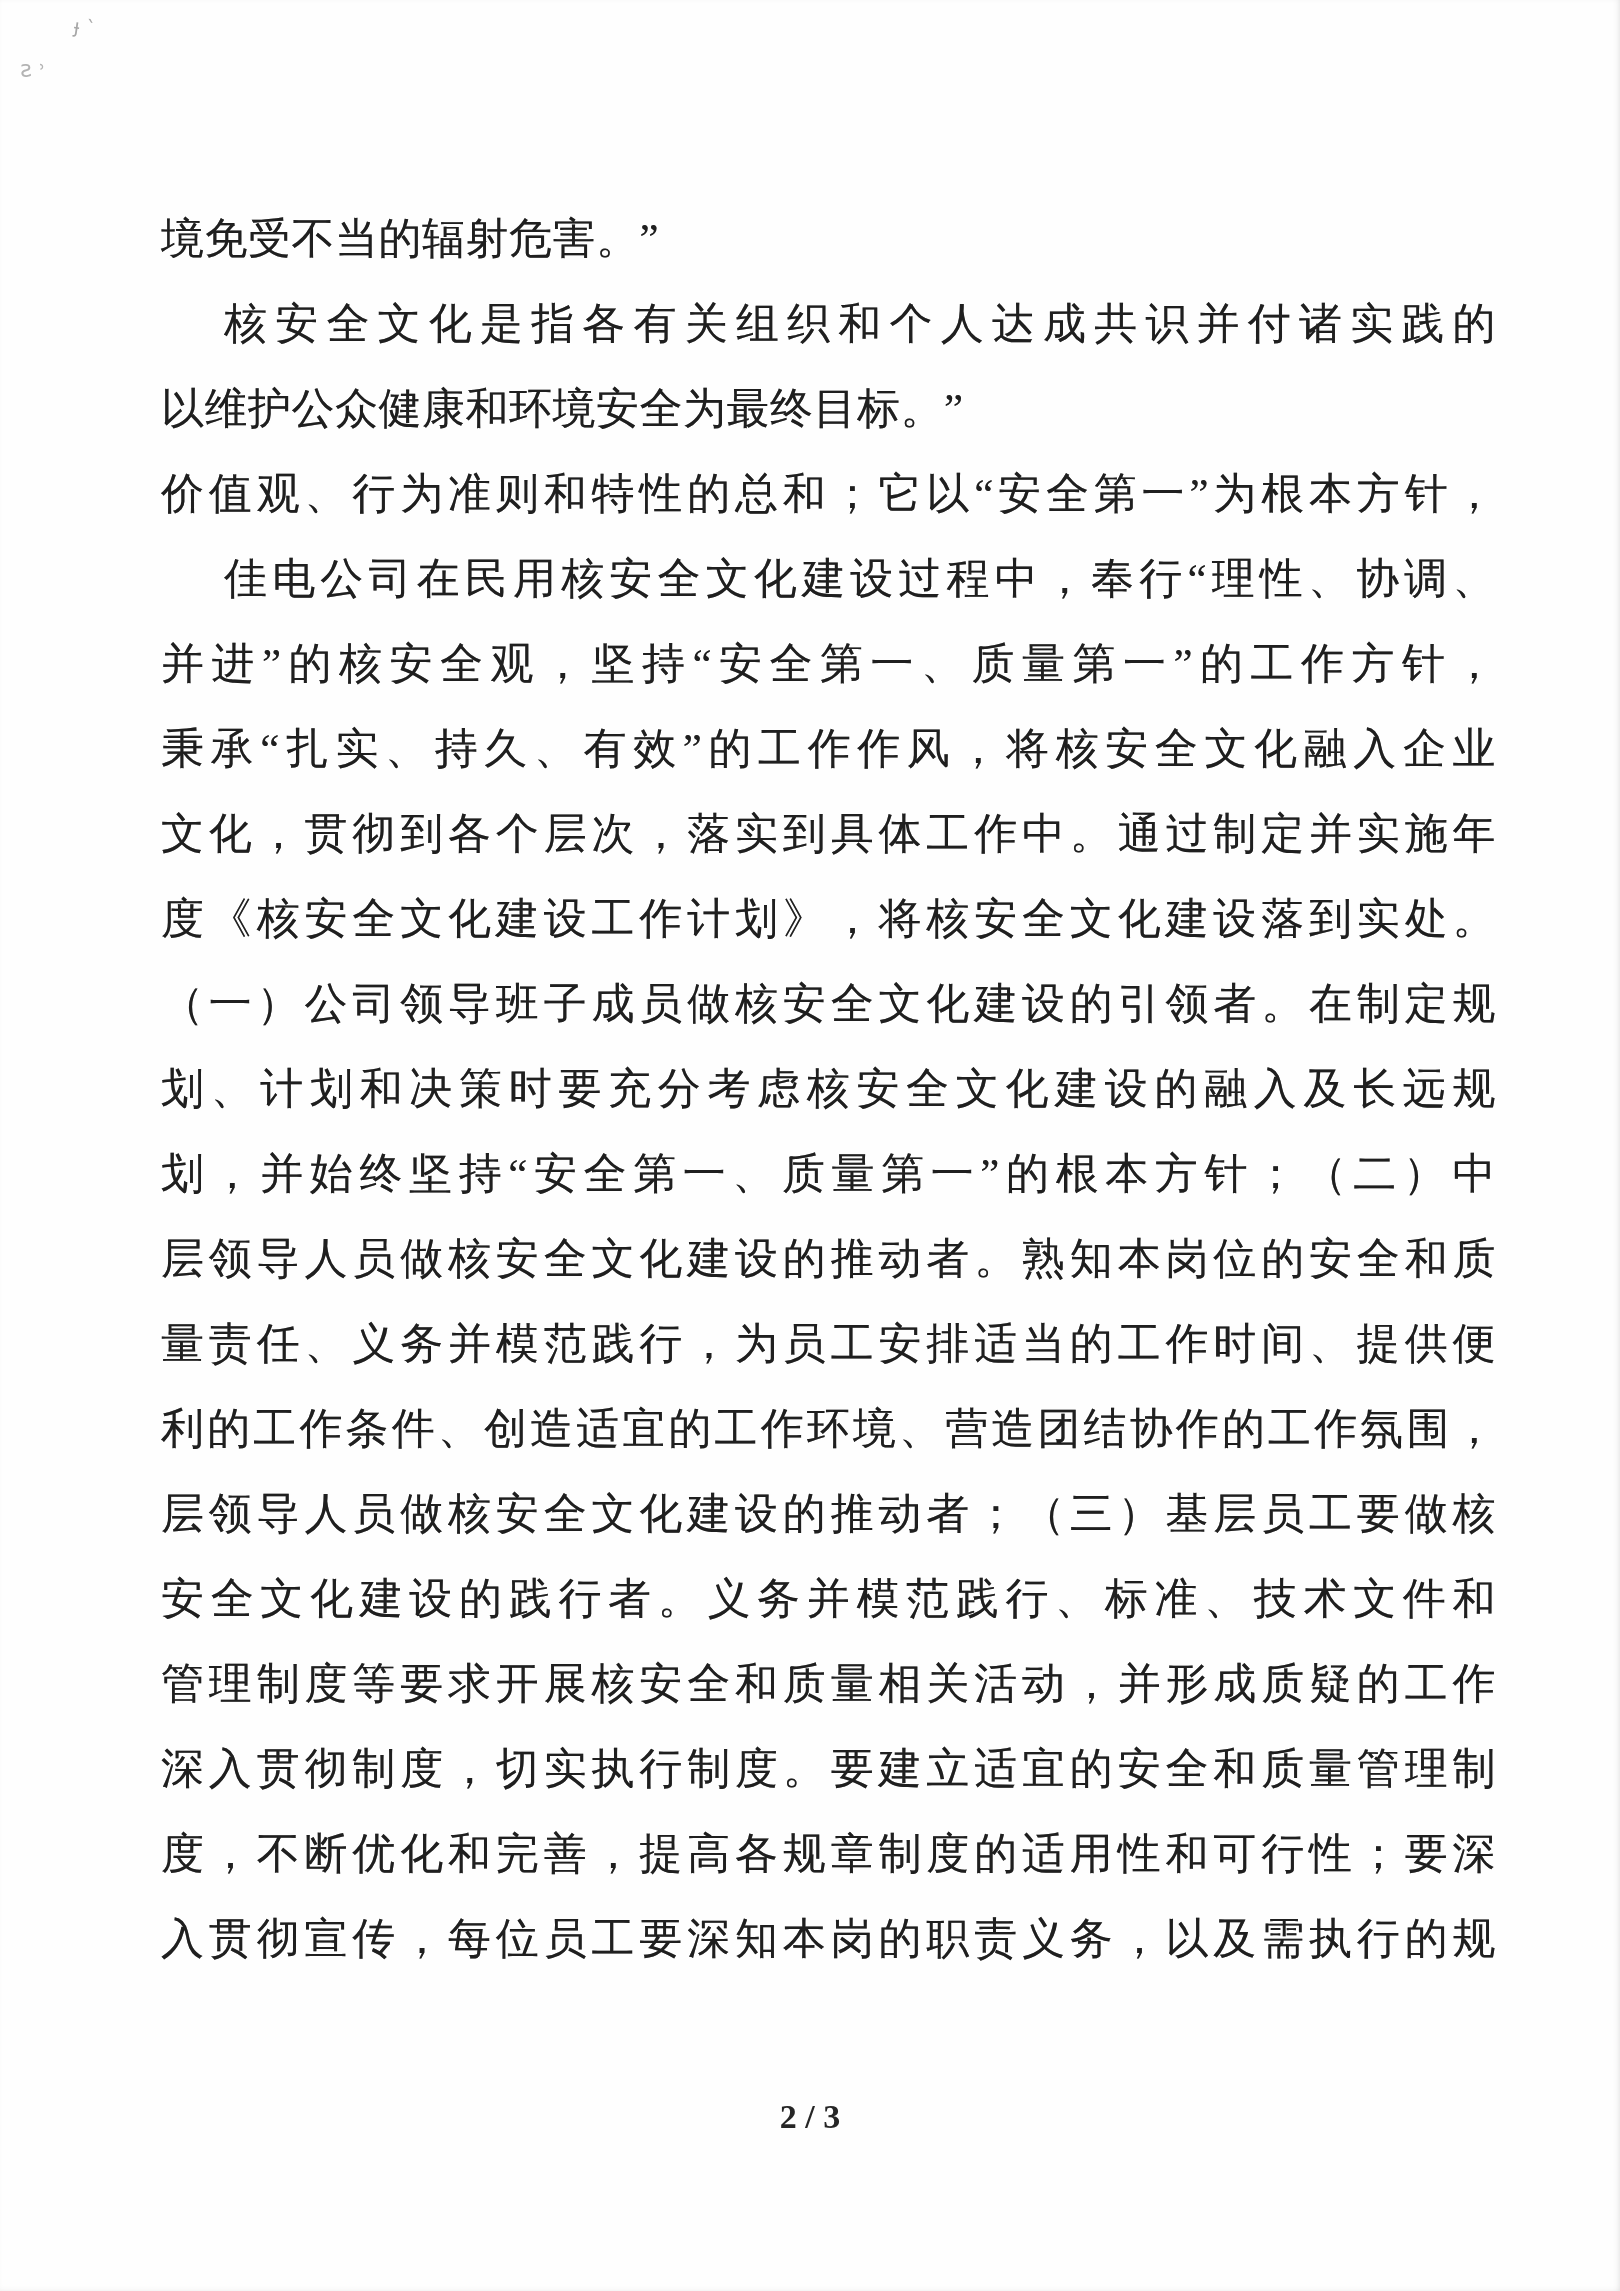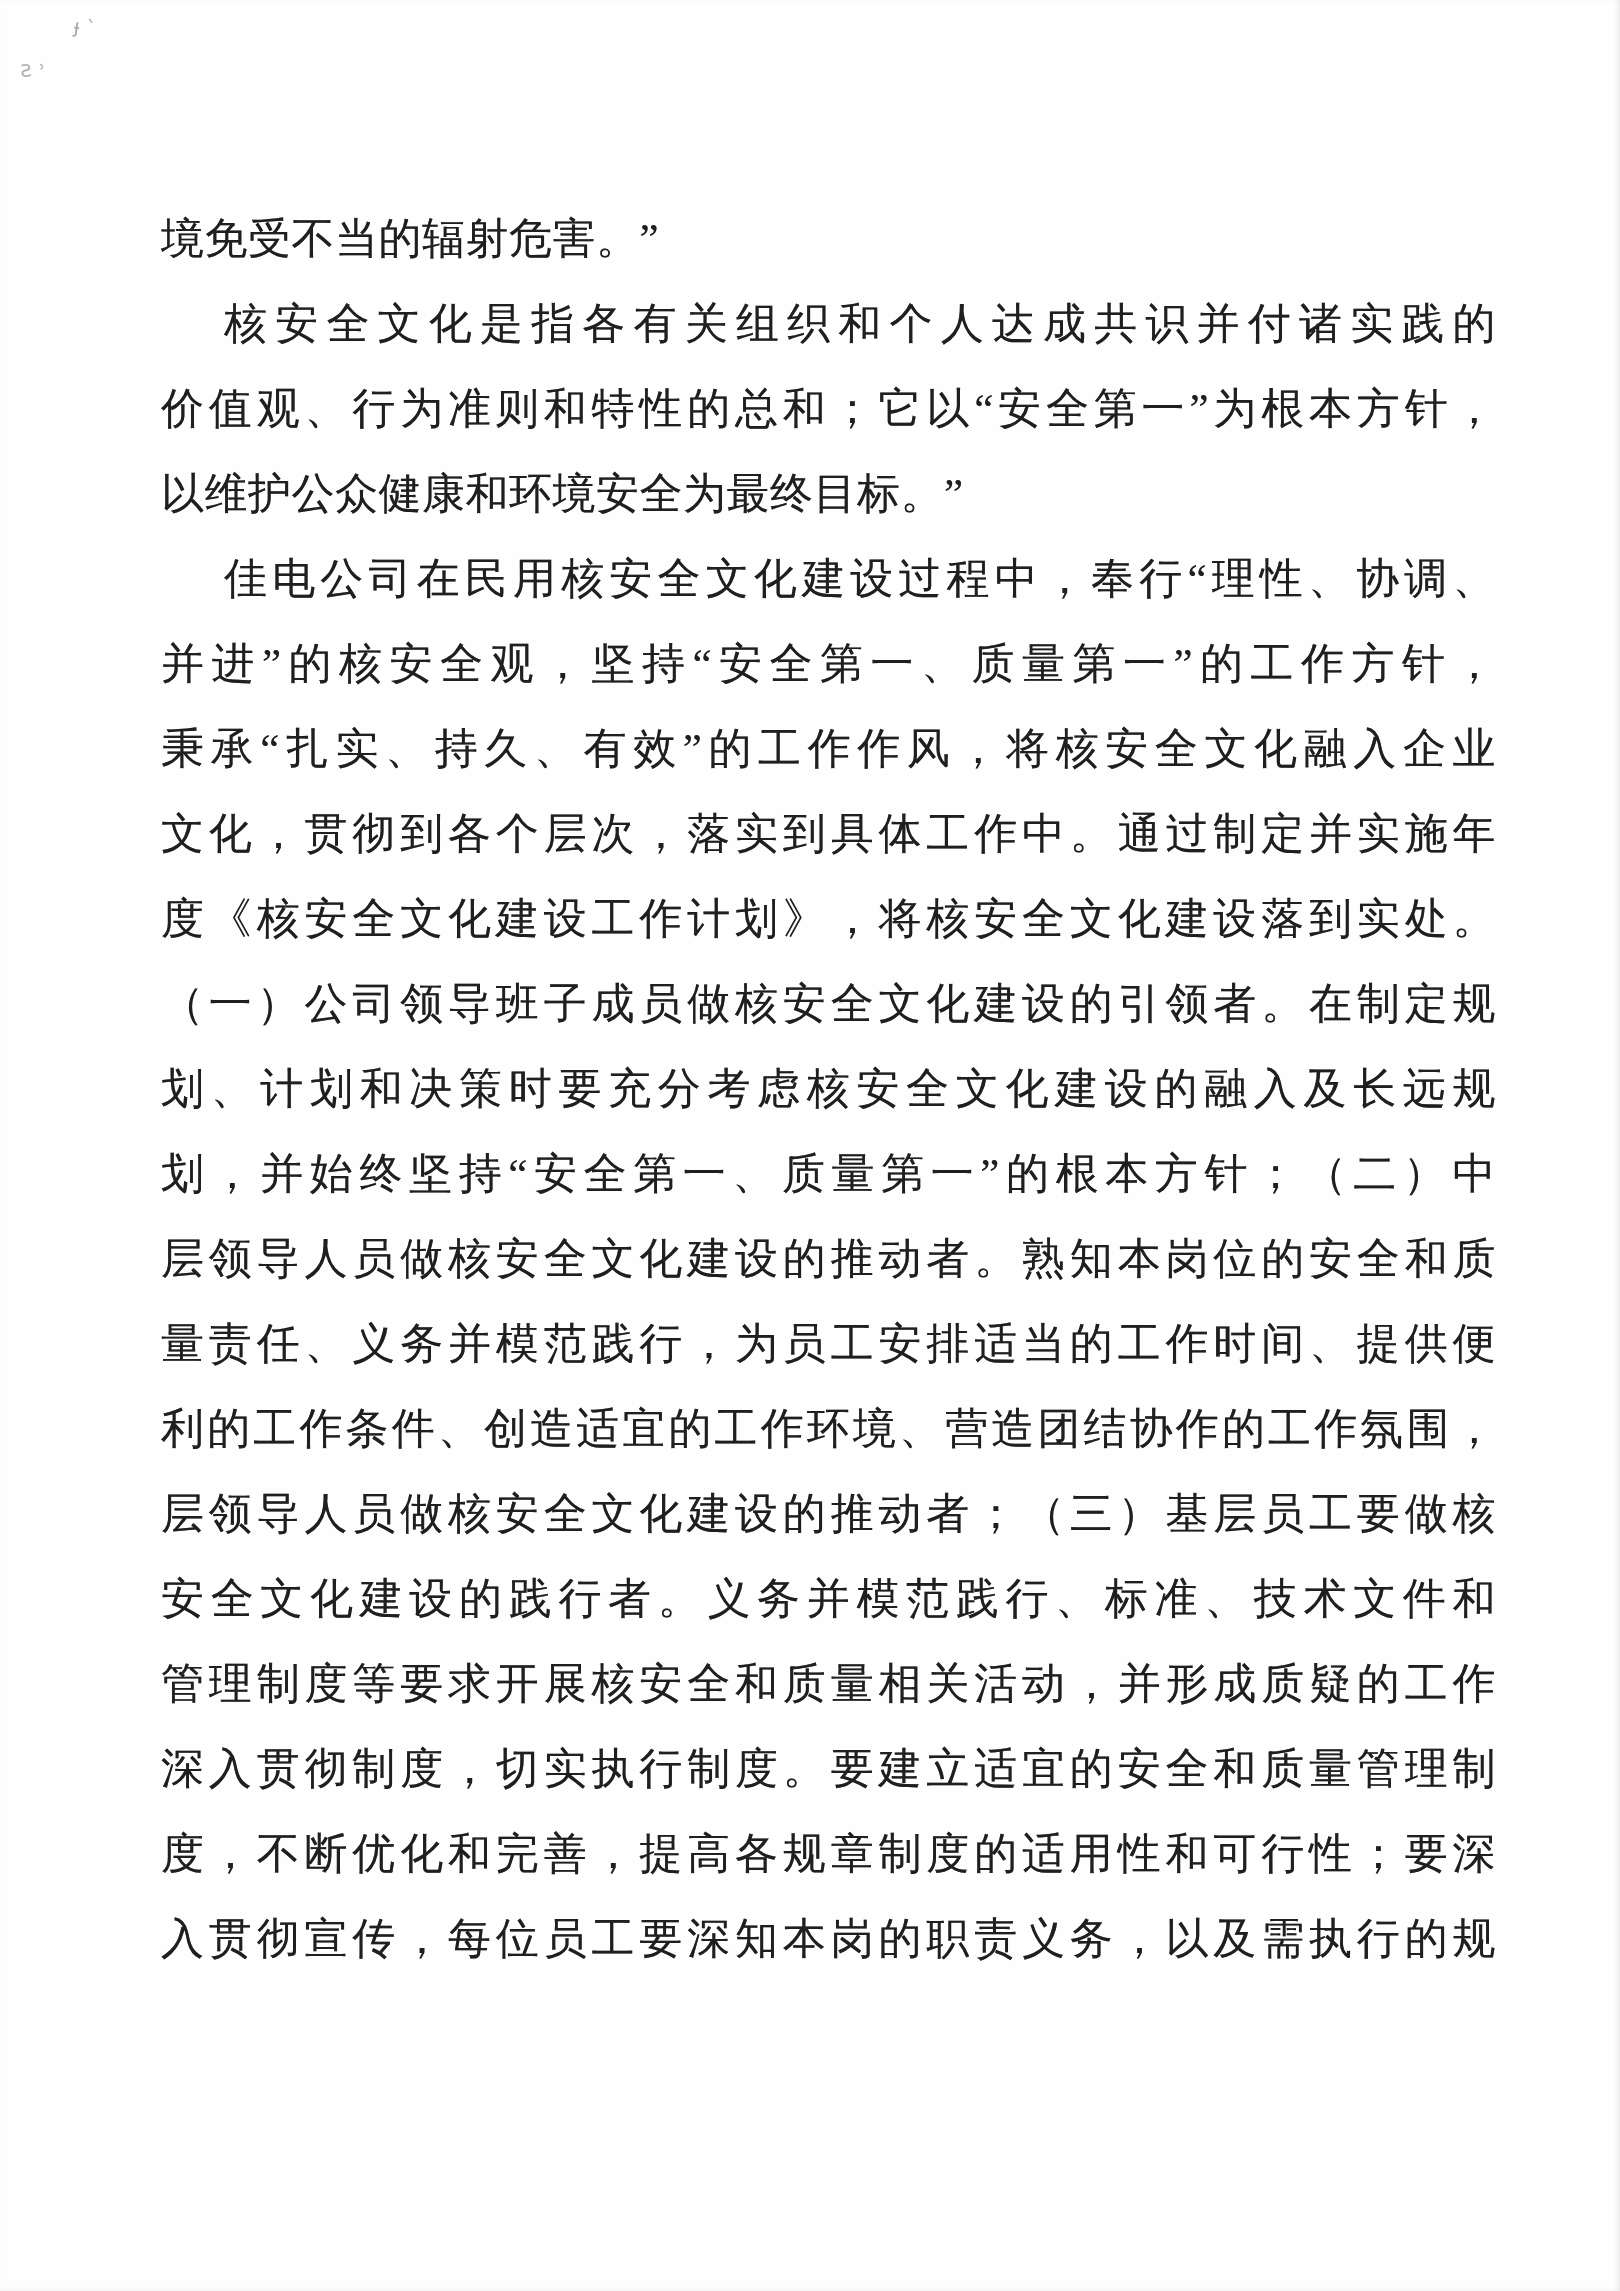--- a/index.html
+++ b/index.html
@@ -54,36 +54,37 @@
 <body>
 
 <div class="page">
 
   <span class="stray-mark a">ɟ ˋ</span>
   <span class="stray-mark b">ƨ ˒</span>
 
   <div class="text-block">
     <div class="line short">境免受不当的辐射危害。”</div>
     <div class="line indent">核安全文化是指各有关组织和个人达成共识并付诸实践的</div>
+    <div class="line short">以维护公众健康和环境安全为最终目标。”</div>
     <div class="line">价值观、行为准则和特性的总和；它以“安全第一”为根本方针，</div>
-    <div class="line short">以维护公众健康和环境安全为最终目标。”</div>
     <div class="line indent">佳电公司在民用核安全文化建设过程中，奉行“理性、协调、</div>
     <div class="line">并进”的核安全观，坚持“安全第一、质量第一”的工作方针，</div>
     <div class="line">秉承“扎实、持久、有效”的工作作风，将核安全文化融入企业</div>
     <div class="line">文化，贯彻到各个层次，落实到具体工作中。通过制定并实施年</div>
     <div class="line">度《核安全文化建设工作计划》，将核安全文化建设落到实处。</div>
     <div class="line">（一）公司领导班子成员做核安全文化建设的引领者。在制定规</div>
     <div class="line">划、计划和决策时要充分考虑核安全文化建设的融入及长远规</div>
     <div class="line">划，并始终坚持“安全第一、质量第一”的根本方针；（二）中</div>
     <div class="line">层领导人员做核安全文化建设的推动者。熟知本岗位的安全和质</div>
     <div class="line">量责任、义务并模范践行，为员工安排适当的工作时间、提供便</div>
     <div class="line">利的工作条件、创造适宜的工作环境、营造团结协作的工作氛围，</div>
     <div class="line">层领导人员做核安全文化建设的推动者；（三）基层员工要做核</div>
     <div class="line">安全文化建设的践行者。义务并模范践行、标准、技术文件和</div>
     <div class="line">管理制度等要求开展核安全和质量相关活动，并形成质疑的工作</div>
     <div class="line">深入贯彻制度，切实执行制度。要建立适宜的安全和质量管理制</div>
     <div class="line">度，不断优化和完善，提高各规章制度的适用性和可行性；要深</div>
     <div class="line">入贯彻宣传，每位员工要深知本岗的职责义务，以及需执行的规</div>
   </div>
 
+  <div class="page-number">2 / 3</div>
 
 </div>
 
 
 </body></html>

